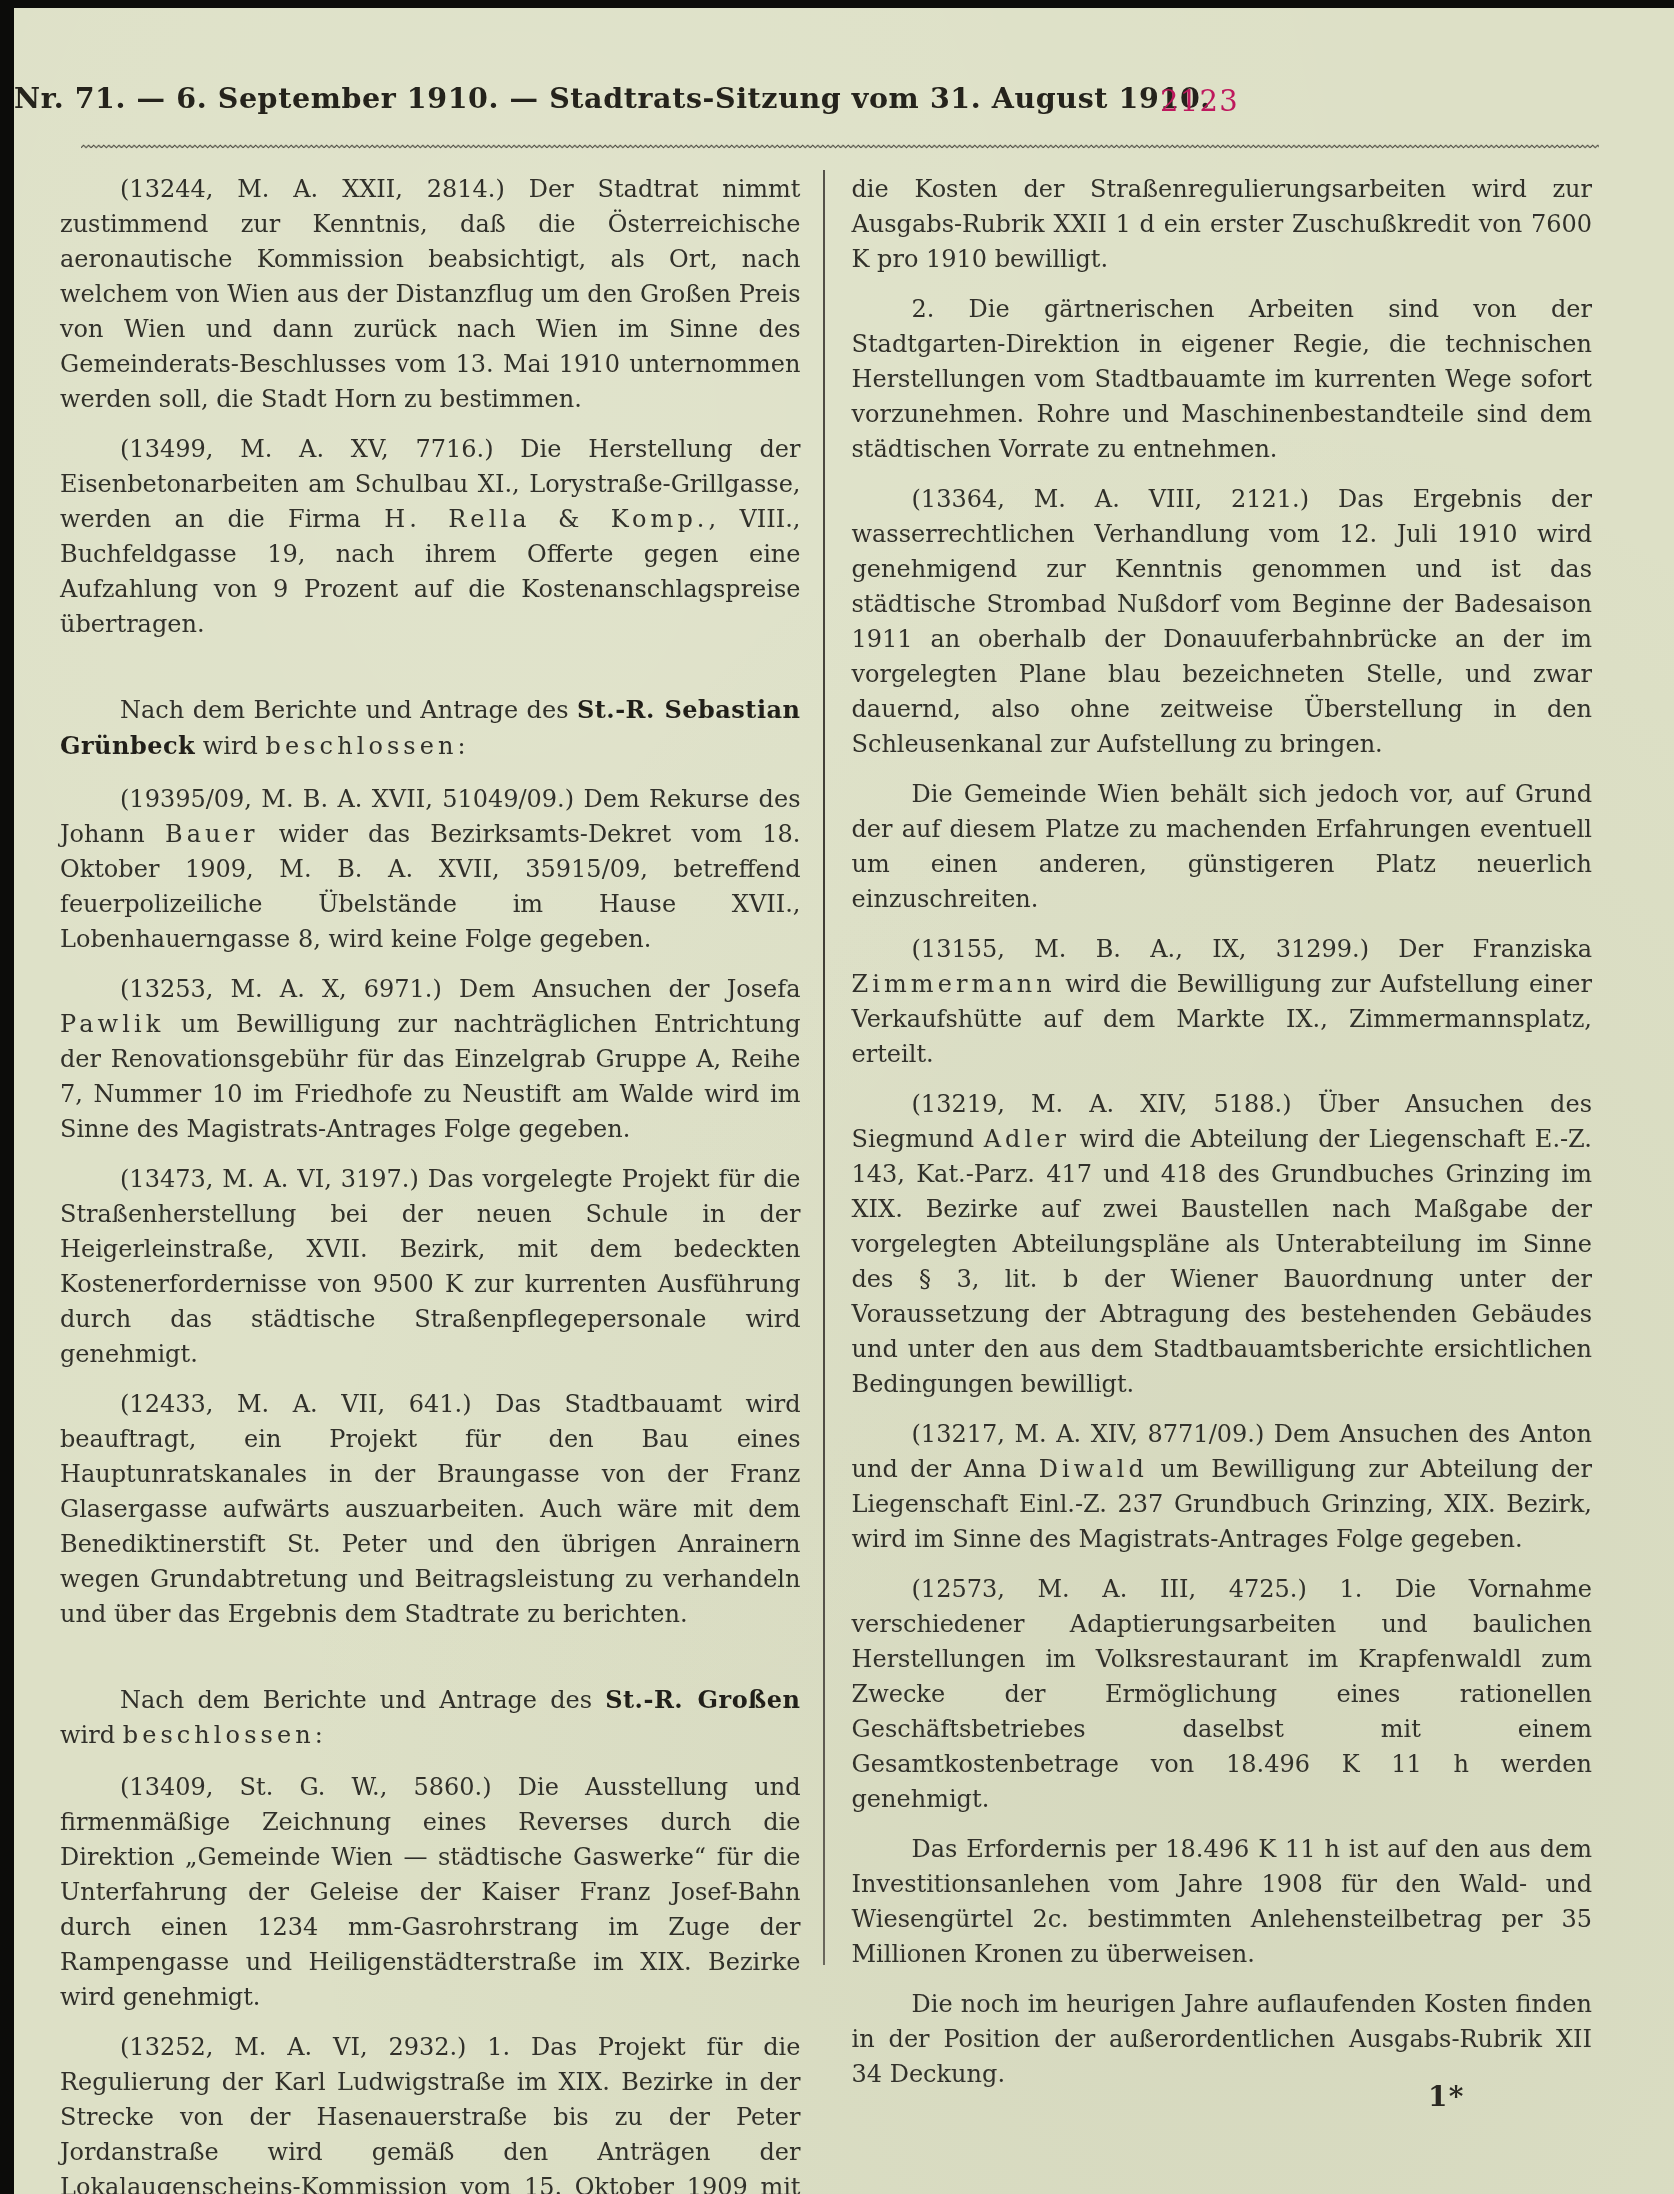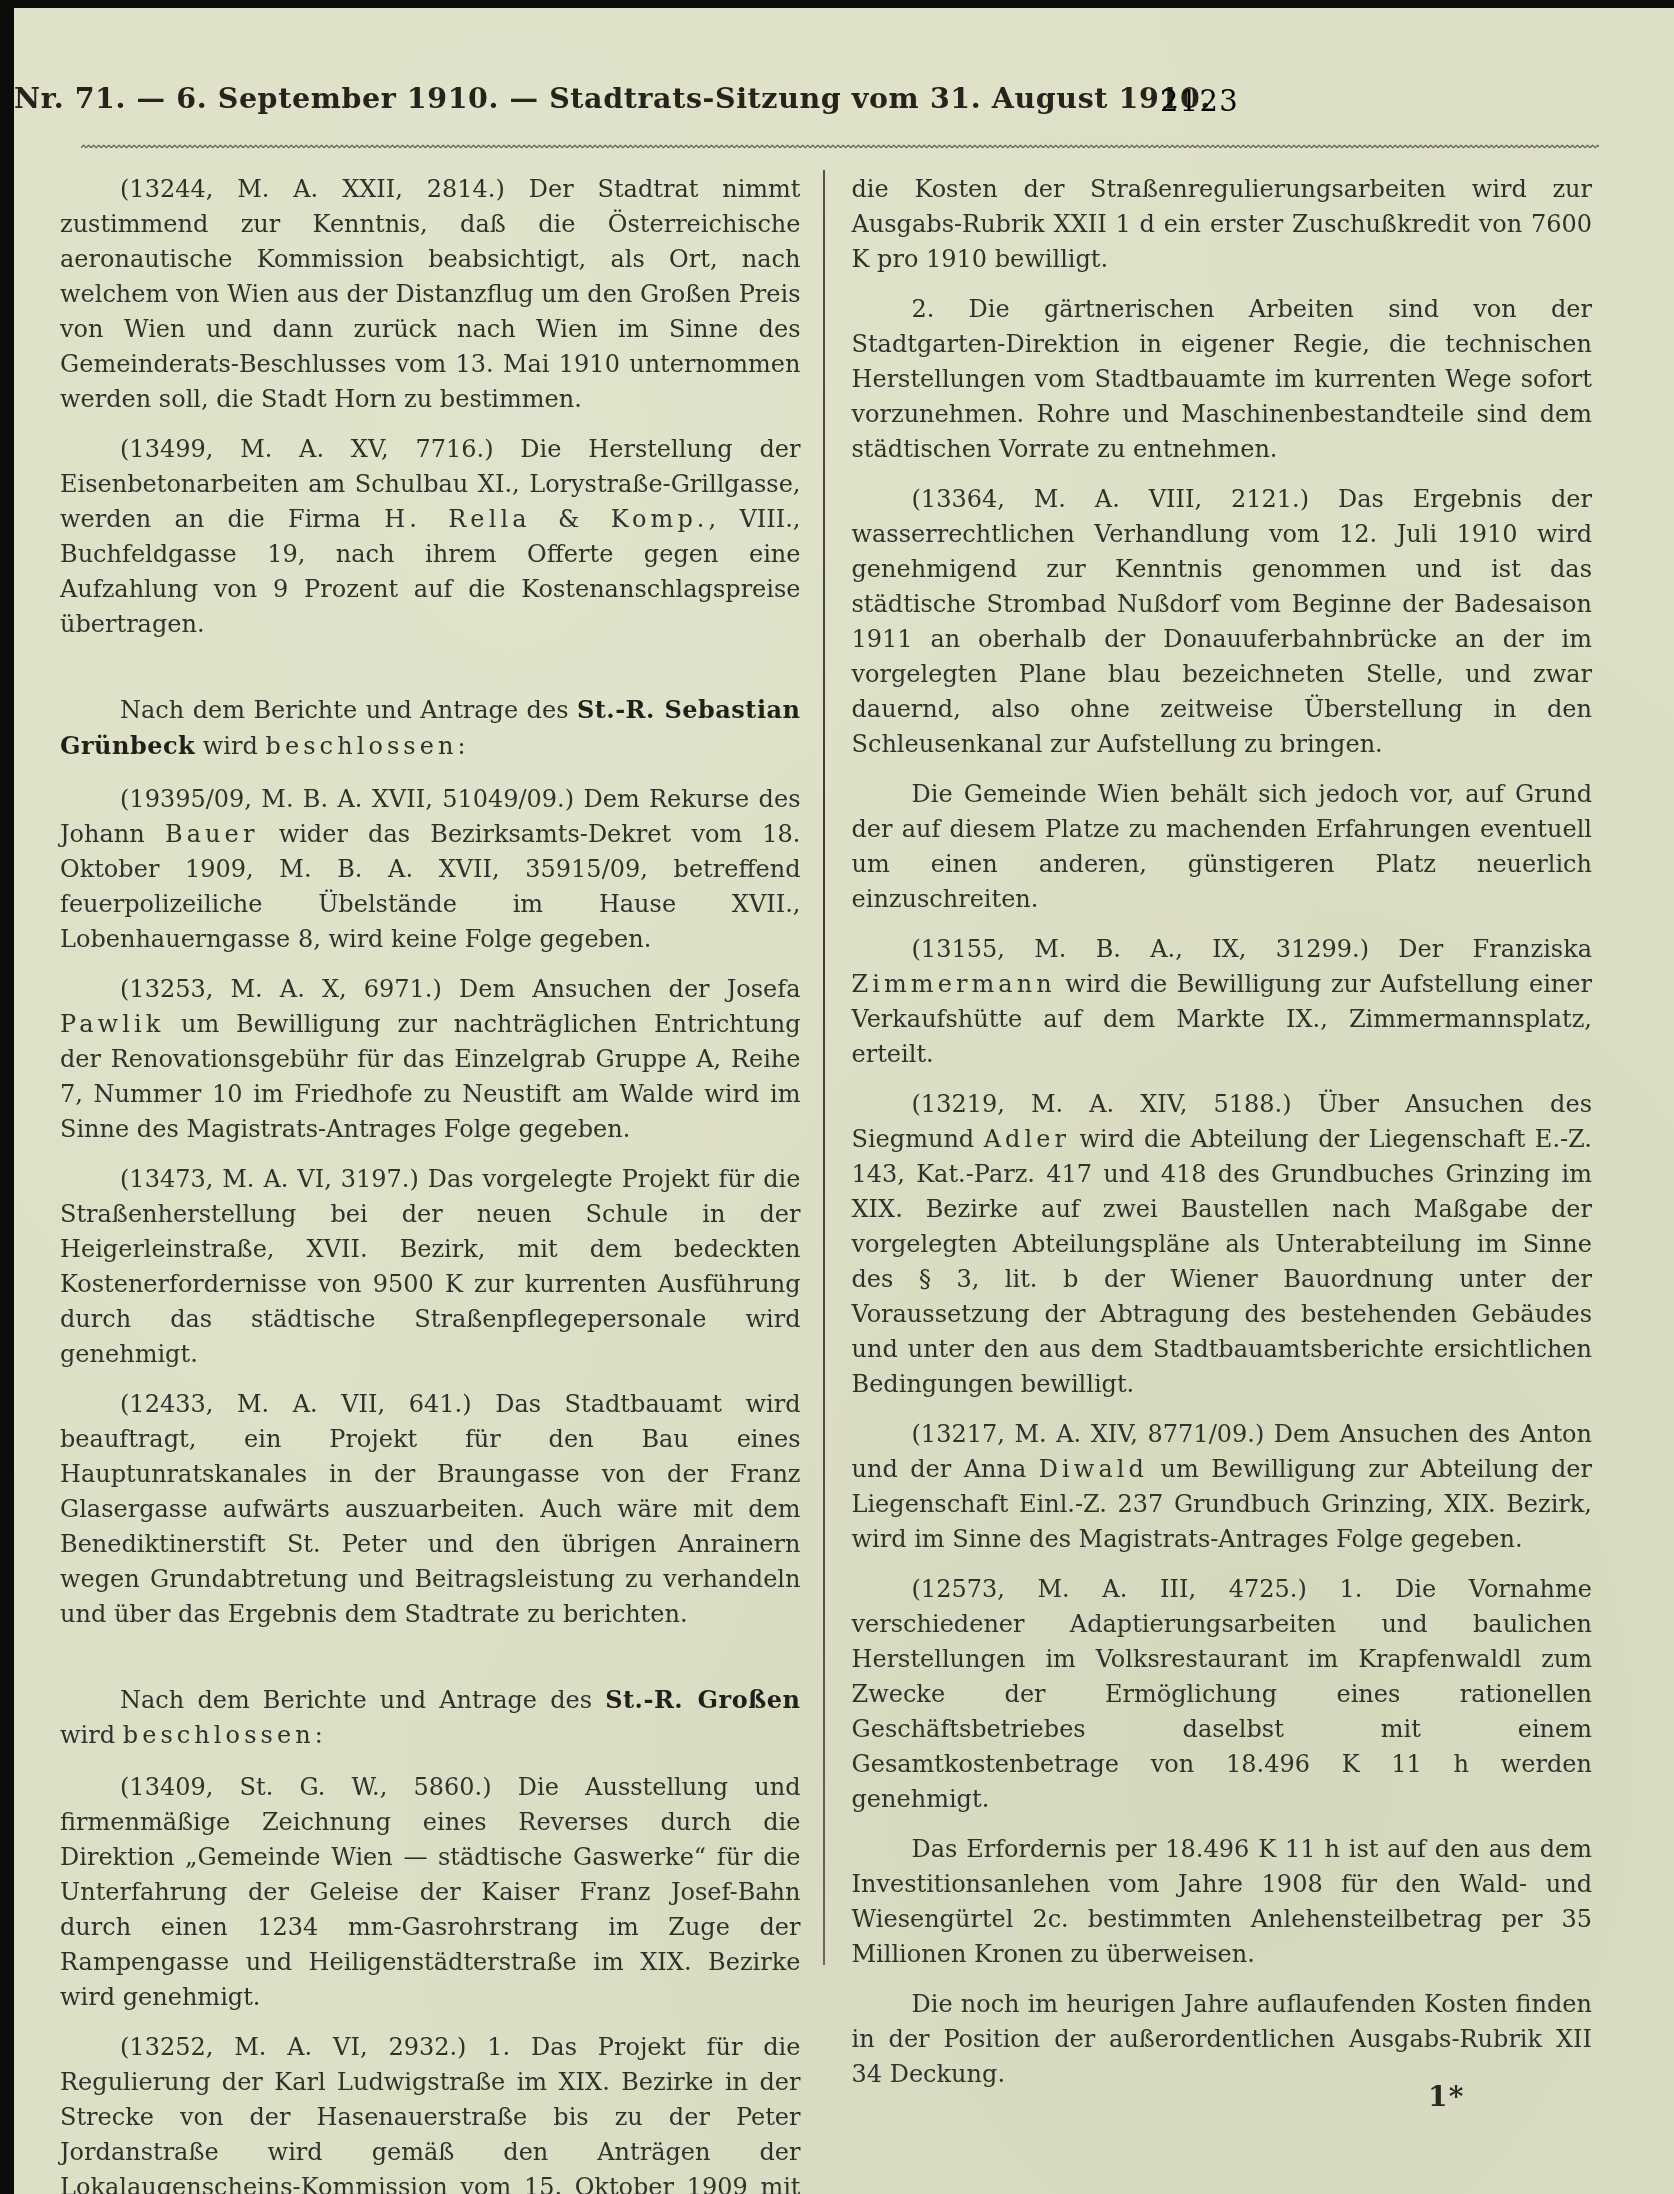--- a/index.html
+++ b/index.html
@@ -15,21 +15,21 @@
     background:
       radial-gradient(ellipse at 30% 20%, rgba(255,255,250,.10), transparent 60%),
       radial-gradient(ellipse at 75% 80%, rgba(120,120,90,.08), transparent 55%),
       #dde0c6;}
   .header-row{position:absolute;left:14px;top:81px;width:1322px;height:44px;}
   .header-title{
     position:absolute;left:0;right:190px;text-align:center;
     font-size:28.5px;font-weight:bold;color:#25231c;letter-spacing:0.6px;white-space:nowrap;
   }
   .page-number{
-    position:absolute;right:97px;top:2.5px;font-size:29px;color:#000000;letter-spacing:1.3px;text-align:right;
+    position:absolute;right:97px;top:2.5px;font-size:29px;color:#be185d;letter-spacing:1.3px;text-align:right;
   }
   .rule-wavy{position:absolute;left:81px;top:142px;width:1518px;height:8.9px;}
   .col-divider{position:absolute;left:823px;top:170px;width:1.9px;height:1795px;
     background:linear-gradient(#55524a, #3e3c34 40%, #55524a 80%, #6a675c);}
   .columns{position:absolute;left:60px;top:172px;width:1532px;display:flex;gap:51px;}
   .col{width:741px;font-size:24px;line-height:35px;text-align:justify;}
   .col p{margin:0 0 15px 0;}
   .col p.indent{text-indent:60px;}
   .col p.flush{text-indent:0;}
   .col p.heading{text-indent:60px;margin-top:50px;margin-bottom:17.7px;}

